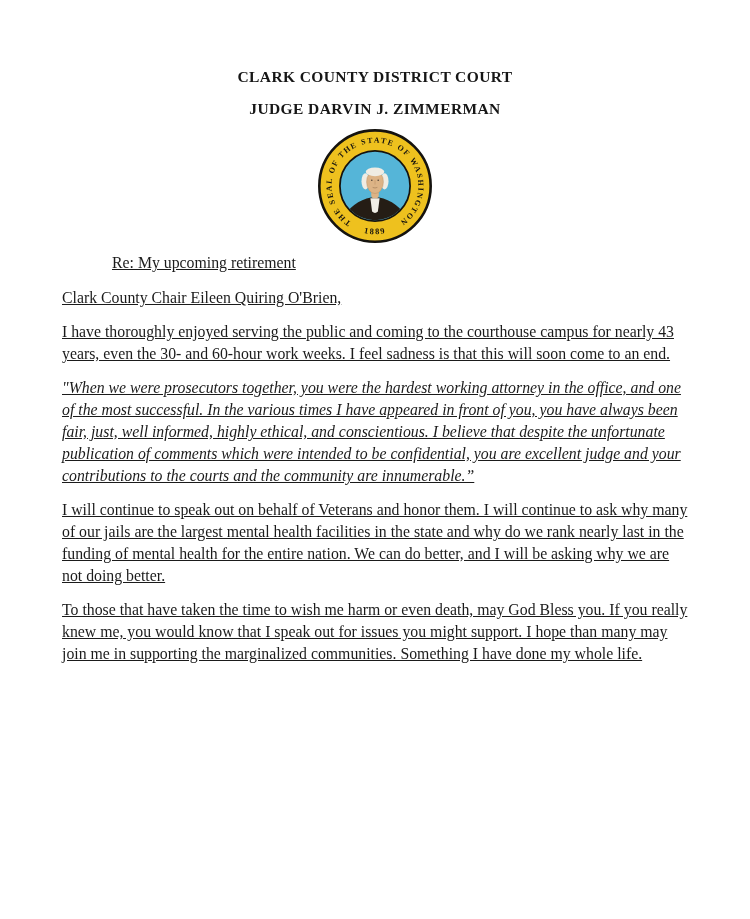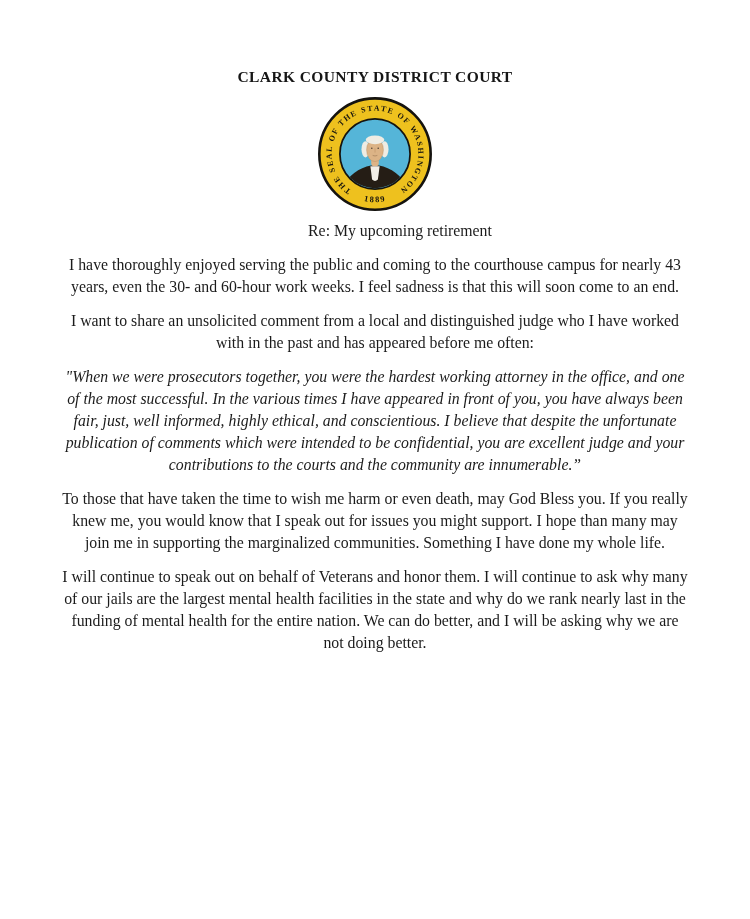--- a/index.html
+++ b/index.html
@@ -50,40 +50,42 @@
     fill: #15130f;
   }
 
   .letter-body {
     margin: 0 62px;
   }
   .letter-body p {
     font-size: 15.8px;
     line-height: 22px;
     margin: 12px 0 0 0;
-    text-align: center;
+    text-align: left;
+    text-decoration: underline;
   }
   p.subject {
     margin-top: 8px;
     padding-left: 50px;
   }
   p.salutation {
     margin-top: 13px;
   }
   p.quote {
     font-style: italic;
   }
 </style>
 </head>
 <body>
 
 <div class="page">
 
   <div class="letterhead">
     <div class="head-line court-line">CLARK COUNTY DISTRICT COURT</div>
+    <div class="head-line judge-line">JUDGE DARVIN J. ZIMMERMAN</div>
   </div>
 
   <div class="seal-wrap">
     <svg width="116" height="116" viewBox="0 0 200 200" xmlns="http://www.w3.org/2000/svg">
       <defs>
         <path id="ring-top-path" d="M 66.6 171.6 A 79 79 0 0 1 54.7 35.3 A 79 79 0 0 1 178.7 93.1 A 79 79 0 0 1 133.4 171.6" fill="none"></path>
         <path id="ring-bottom-path" d="M 60.5 168.4 A 79 79 0 0 0 139.5 168.4" fill="none"></path>
         <clipPath id="inner-clip">
             <circle cx="100" cy="100" r="59"></circle>
           </clipPath>
@@ -111,20 +113,20 @@
         <textPath href="#ring-top-path" startOffset="50%" text-anchor="middle" dominant-baseline="central">THE SEAL OF THE STATE OF WASHINGTON</textPath>
       </text>
       <text class="year-text">
         <textPath href="#ring-bottom-path" startOffset="50%" text-anchor="middle" dominant-baseline="central">1889</textPath>
       </text>
     </svg>
   </div>
 
   <div class="letter-body">
     <p class="subject">Re: My upcoming retirement</p>
+    <p class="salutation">Clark County Chair Eileen Quiring O'Brien,</p>
     <p>I have thoroughly enjoyed serving the public and coming to the courthouse campus for nearly 43 years, even the 30- and 60-hour work weeks. I feel sadness is that this will soon come to an end.</p>
-    <p>I want to share an unsolicited comment from a local and distinguished judge who I have worked with in the past and has appeared before me often:</p>
     <p class="quote">"When we were prosecutors together, you were the hardest working attorney in the office, and one of the most successful. In the various times I have appeared in front of you, you have always been fair, just, well informed, highly ethical, and conscientious. I believe that despite the unfortunate publication of comments which were intended to be confidential, you are excellent judge and your contributions to the courts and the community are innumerable.”</p>
+    <p>I will continue to speak out on behalf of Veterans and honor them. I will continue to ask why many of our jails are the largest mental health facilities in the state and why do we rank nearly last in the funding of mental health for the entire nation. We can do better, and I will be asking why we are not doing better.</p>
     <p>To those that have taken the time to wish me harm or even death, may God Bless you. If you really knew me, you would know that I speak out for issues you might support. I hope than many may join me in supporting the marginalized communities. Something I have done my whole life.</p>
-    <p>I will continue to speak out on behalf of Veterans and honor them. I will continue to ask why many of our jails are the largest mental health facilities in the state and why do we rank nearly last in the funding of mental health for the entire nation. We can do better, and I will be asking why we are not doing better.</p>
   </div>
 
 </div>
 
 </body></html>

